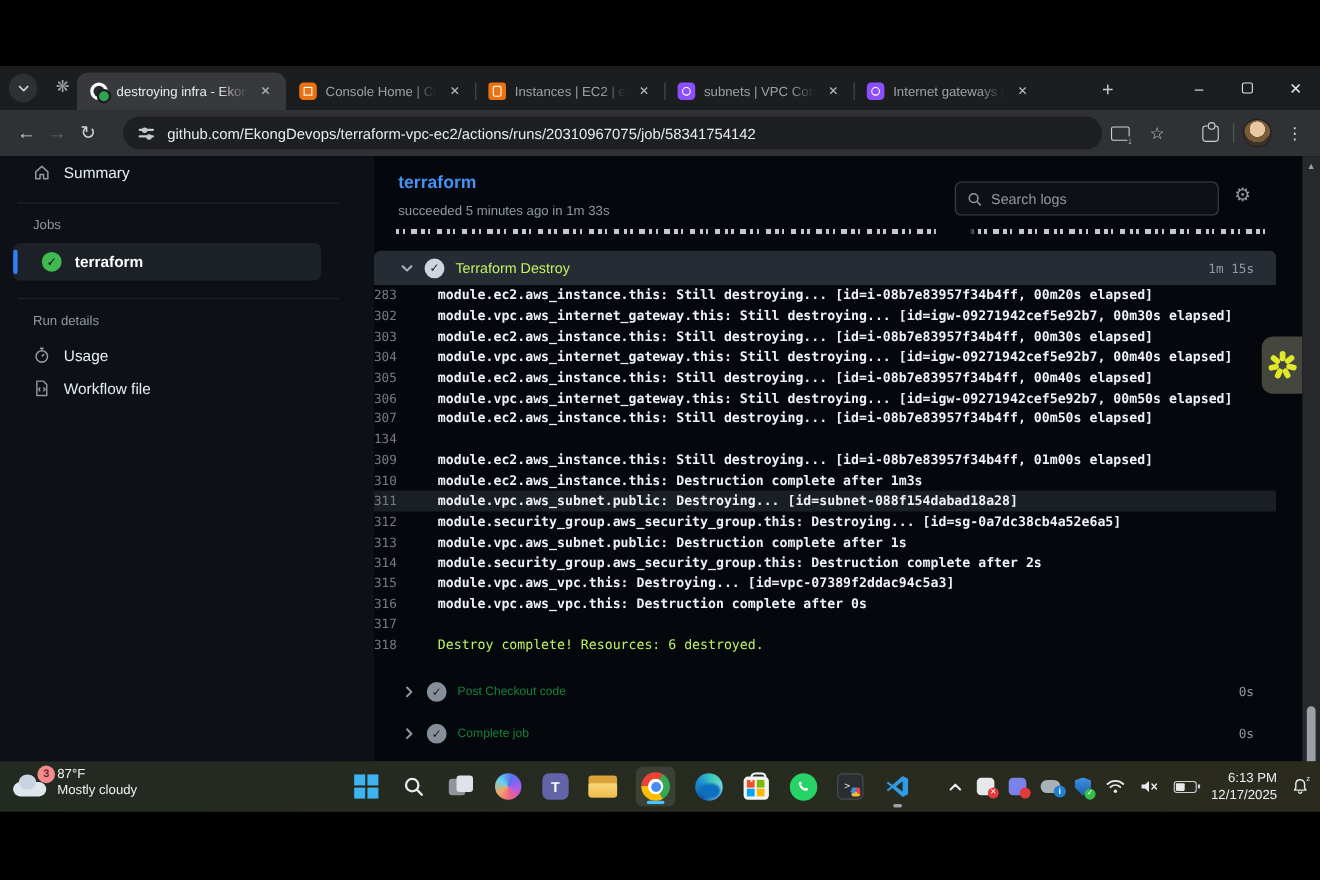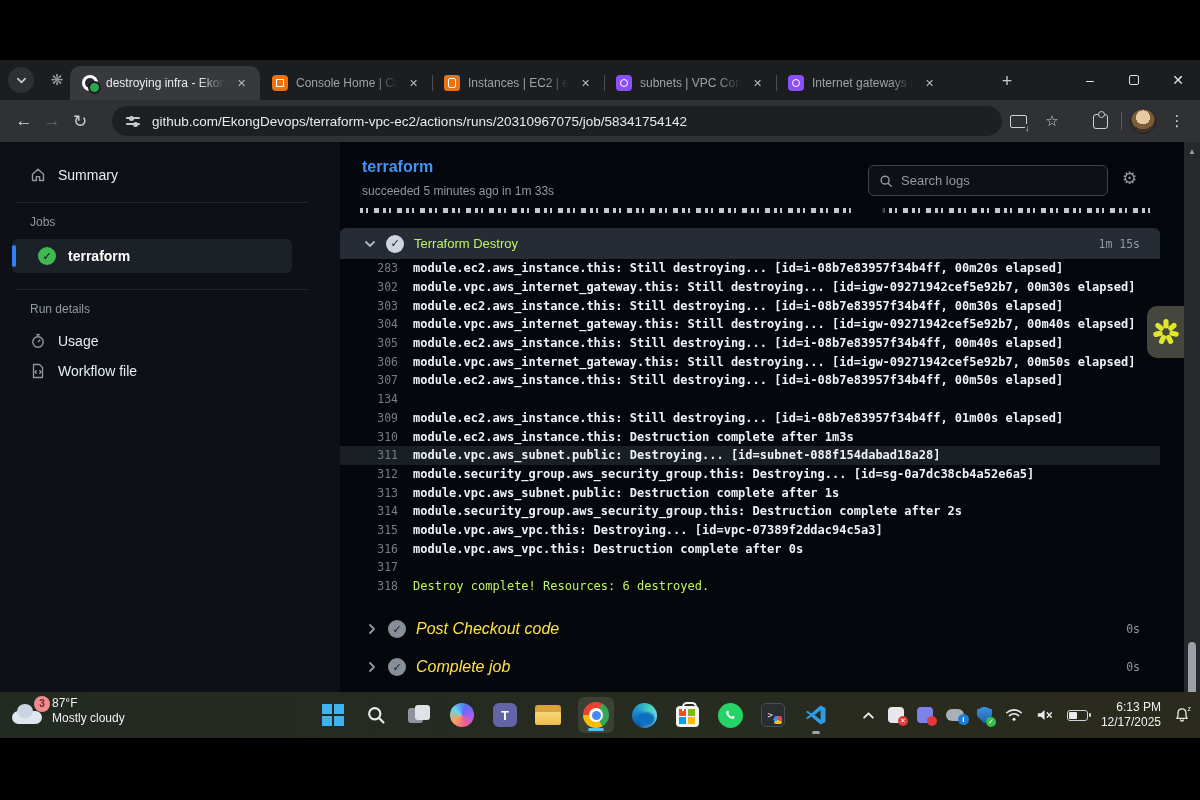--- a/index.html
+++ b/index.html
@@ -50,21 +50,21 @@
   .install-ic::after { content:"↓"; position:absolute; right:-4px; bottom:-5px; font-size:9px; color:#cdd1d6; background:#303135; line-height:8px; }
   .puzzle-ic { width:15px; height:15px; border:1.6px solid #cdd1d6; border-radius:3px; position:relative; }
   .puzzle-ic::before { content:""; position:absolute; top:-4px; left:4px; width:5px; height:5px; border-radius:50%; border:1.6px solid #cdd1d6; background:#303135; }
   .avatar { width:26px; height:26px; border-radius:50%; background:radial-gradient(circle at 50% 35%, #e8c9a0 0 35%, #7a5b3a 36% 60%, #3c3325 61%); border:1px solid #202124; }
   .vdiv { width:1px; height:18px; background:#55585c; }
 
   
   .page { position:absolute; top:142px; left:0; width:1200px; height:550px; background:#0d1117; }
   .gh-main-bg { position:absolute; left:340px; top:0; width:844px; height:550px; background:#04070b; }
 
-  .gh-sidebar { position:absolute; left:0; top:0; width:340px; height:550px; padding-top:18px; }
+  .gh-sidebar { position:absolute; left:0; top:0; width:340px; height:550px; }
   .sb-item { display:flex; align-items:center; gap:12px; height:30px; padding-left:30px; color:#e6edf3; font-size:14px; }
   .sb-item .ic { color:#9198a1; display:flex; width:16px; justify-content:center; }
   .sb-divider { height:1px; background:#21262d; margin:12px 16px 12px 16px; width:292px; }
   .sb-heading { color:#9198a1; font-size:12px; padding-left:30px; margin:2px 0 10px; }
   .sb-job { position:relative; margin:0 16px 0 12px; height:34px; width:280px; background:#1c2128; border-radius:6px; display:flex; align-items:center; gap:12px; padding-left:26px; }
   .sb-job::before { content:""; position:absolute; left:0px; top:6px; width:4px; height:22px; border-radius:2px; background:#2f81f7; }
   .sb-job .job-label { color:#fff; font-size:14px; font-weight:bold; }
 
   .circle-check { width:18px; height:18px; border-radius:50%; display:flex; align-items:center; justify-content:center; flex:none; font-size:11px; font-weight:bold; }
   .cc-green { background:#3fb950; color:#04070b; }
@@ -83,27 +83,27 @@
     -webkit-mask-image:linear-gradient(90deg,#000 0 62%,transparent 63% 66%,#000 67%); mask-image:linear-gradient(90deg,#000 0 62%,transparent 63% 66%,#000 67%); height:5px; top:66px; }
 
   .step-header { position:absolute; left:340px; top:86px; width:820px; height:31px; background:#262c34; border-radius:6px 6px 0 0; display:flex; align-items:center; gap:10px; padding:0 20px 0 24px; }
   .step-header .chev { color:#adb5bd; display:flex; }
   .step-label { color:#bef264; font-size:13px; flex:1; }
   .step-dur { color:#9198a1; font-size:11.5px; font-family:"DejaVu Sans Mono",monospace; }
 
   .log-pane { position:absolute; left:340px; top:117px; width:820px; }
   .log-row { display:flex; height:18.7px; align-items:center; font-family:"DejaVu Sans Mono",monospace; font-size:12px; }
   .log-row.hl { background:#1a1f26; }
-  .log-num { width:58px; text-align:right; color:#767d86; font-size:11.5px; flex:none; }
-  .log-txt { margin-left:15px; color:#eef2f6; font-weight:bold; white-space:pre; }
+  .log-num { width:58px; color:#767d86; font-size:11.5px; flex:none; }
+  .log-txt { color:#eef2f6; font-weight:bold; white-space:pre; }
   .log-row.plain .log-txt { font-weight:normal; color:#bef264; }
 
   .fold-row { position:absolute; left:340px; width:820px; height:30px; display:flex; align-items:center; gap:10px; padding:0 20px 0 26px; }
   .fold-row .chev { color:#9198a1; display:flex; }
-  .fold-label { color:#fde047; font-size:16px; flex:1;font-style:italic; }
+  .fold-label { color:#15803d; font-size:11px; flex:1; }
 
   
   .flyout { position:absolute; left:1147px; top:306px; width:37px; height:52px; background:#45463e; border-radius:10px 0 0 10px; display:flex; align-items:center; justify-content:center; }
   .scrollbar { position:absolute; left:1184px; top:142px; width:16px; height:550px; background:#26282b; }
   .scroll-arrow { position:absolute; left:0; width:16px; text-align:center; color:#9aa0a6; font-size:8px; }
   .scroll-thumb { position:absolute; left:4px; top:500px; width:8px; height:55px; background:#9aa0a6; border-radius:4px; }
 
   
   .taskbar { position:absolute; top:692px; left:0; width:1200px; height:46px; background:linear-gradient(90deg,#232a22,#272b20 55%,#2b2a1e); display:flex; align-items:center; }
   .weather { position:absolute; left:10px; top:4px; display:flex; align-items:center; gap:8px; }

